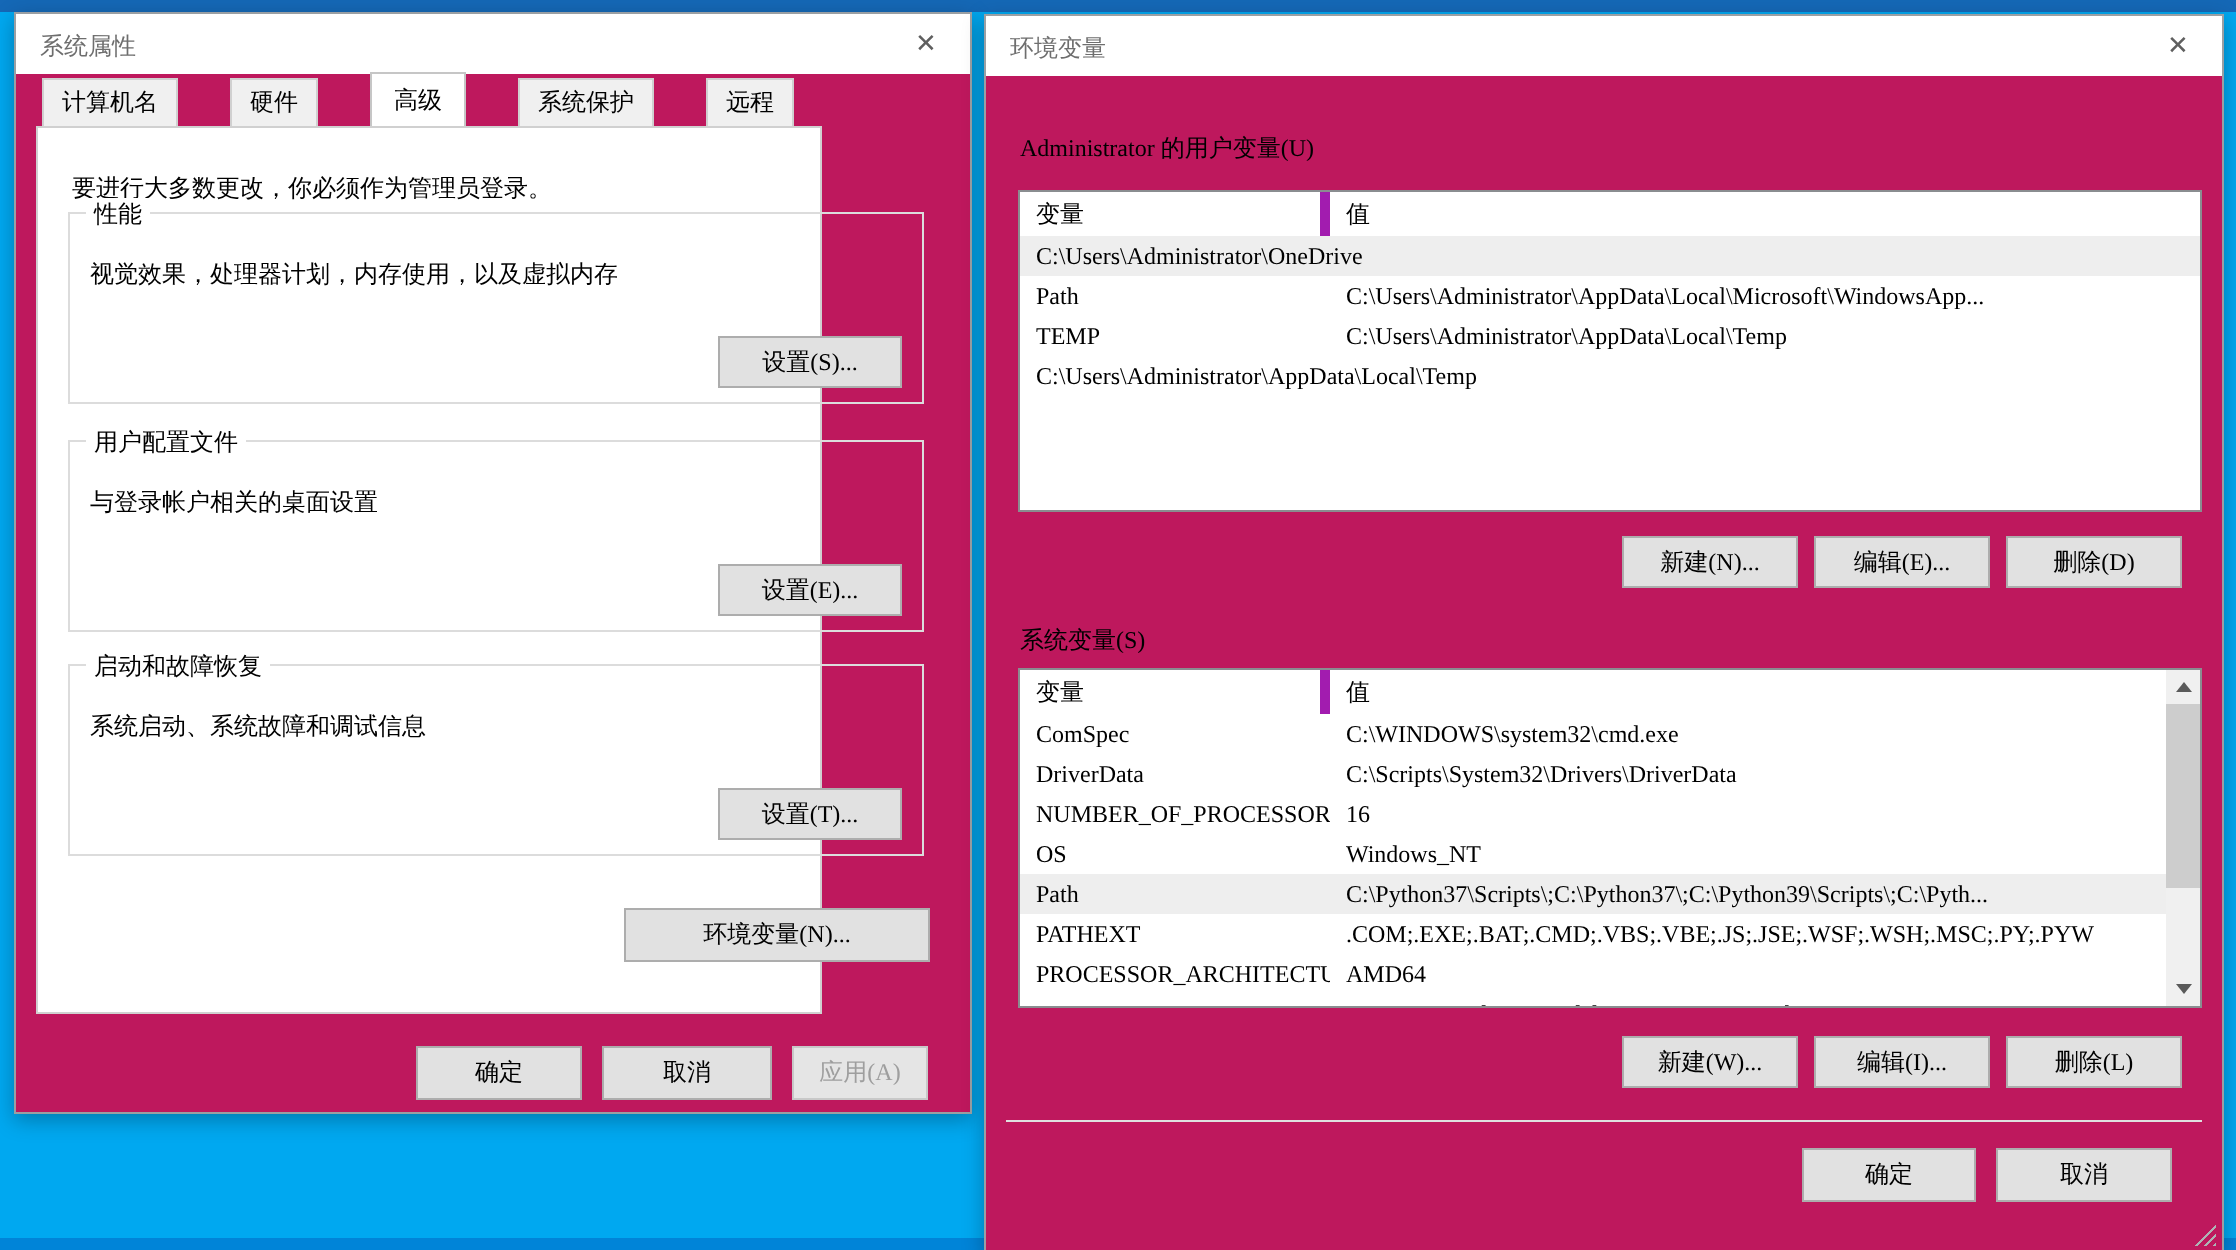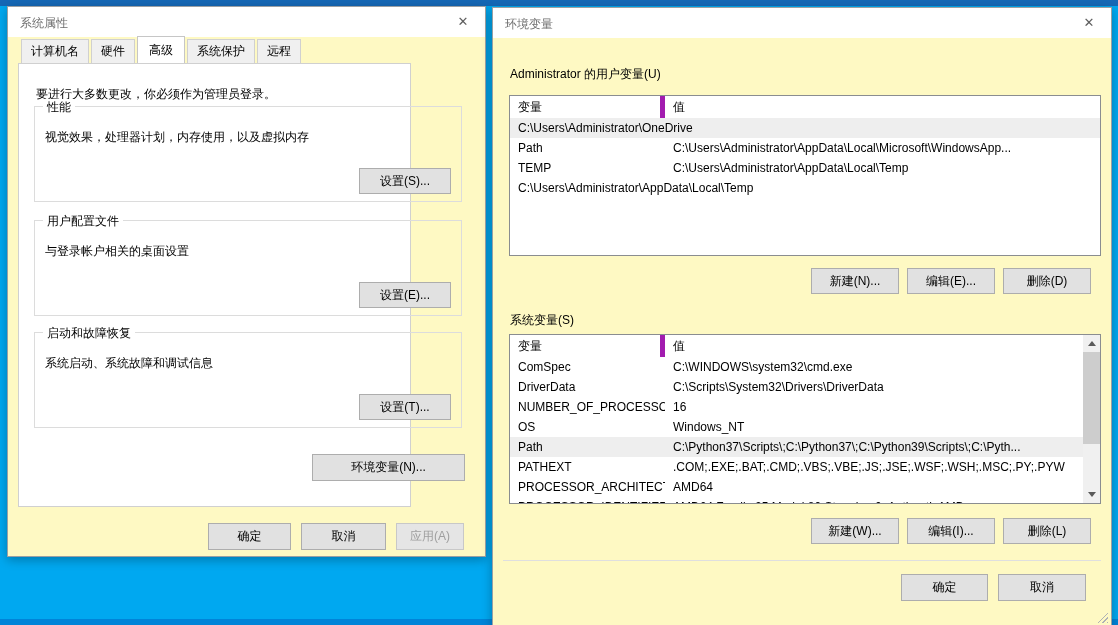--- a/index.html
+++ b/index.html
@@ -5,32 +5,32 @@
   * { margin:0; padding:0; box-sizing:border-box; }
   html,body { width:1118px; height:625px; overflow:hidden; }
   body {
     font-family:"Liberation Sans","DejaVu Sans",sans-serif;
     font-size:12px; color:#000;
     background:#00a8f0; position:relative;
   }
   .strip-top    { position:absolute; left:0; top:0; width:1118px; height:6px; background:#1568b6; }
   .strip-bottom { position:absolute; left:0; bottom:0; width:1118px; height:6px; background:#0084d8; }
 
-  .dlg { position:absolute; background:#fef9c3; border:1px solid #9a9fa3;
-         box-shadow:0 3px 10px rgba(0,0,0,.28); }
+  .dlg { position:absolute; background:#be185d; border:1px solid #9a9fa3;
+         box-shadow:0 3px 10px rgba(0,0,0,.28);font-family:Liberation Serif, serif; }
   .dlg-left  { left:7px;   top:6px; width:479px; height:551px; }
   .dlg-right { left:492px; top:7px; width:620px; height:620px; }
 
   .titlebar { position:absolute; left:0; top:0; right:0; height:30px; background:#fff; }
   .titlebar .t { position:absolute; left:12px; top:8px; color:#6e6e6e; }
   .close { position:absolute; right:0; top:0; width:44px; height:30px; text-align:center;
            line-height:30px; color:#5f5f5f; font-size:13px; cursor:pointer; }
 
   
-  .tabs { position:absolute; left:13px; top:34px; height:22px; display:flex; align-items:flex-end; }
+  .tabs { position:absolute; left:13px; top:34px; height:22px; display:flex; align-items:flex-end;gap:24px; }
   .tab  { padding:3px 9px 3px; border:1px solid #d0d0d0; border-bottom:none; background:#f0f0f0;
           margin-right:2px; position:relative; }
   .tab.active { background:#fff; padding:5px 11px 4px; margin-top:-2px; z-index:3; border-color:#c6c6c6; }
   .page { position:absolute; left:10px; top:56px; width:393px; height:444px;
           background:#fff; border:1px solid #d0d0d0; }
   .note { position:absolute; left:17px; top:22px; }
   .group { position:absolute; left:15px; width:428px; height:96px; border:1px solid #dcdcdc; }
   .group .glabel { position:absolute; left:8px; top:-8px; background:#fff; padding:0 4px; }
   .group .gdesc  { position:absolute; left:10px; top:22px; }
   .g1 { top:42px; } .g2 { top:156px; } .g3 { top:268px; }

